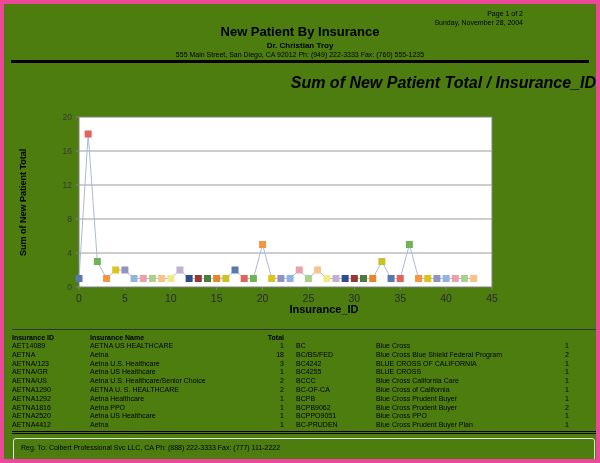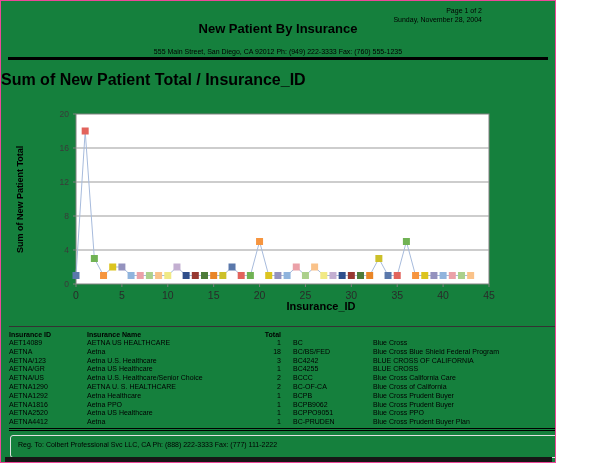--- a/index.html
+++ b/index.html
@@ -1,22 +1,22 @@
 <!DOCTYPE html>
 <html><head>
 <meta charset="utf-8">
 <style>
   html,body{margin:0;padding:0;background:#ffffff;font-family:"Liberation Sans",sans-serif;color:#000;}
-  .page{position:relative;width:556px;height:463px;background:#15803d;border:1px solid #ec4899;box-sizing:border-box;overflow:hidden;}
+  .page{position:relative;width:600px;height:463px;background:#4d7c0f;border:4px solid #ec4899;box-sizing:border-box;overflow:hidden;}
   .page-info{position:absolute;top:6px;right:73px;text-align:right;font-size:7px;line-height:8.5px;}
   .report-title{position:absolute;top:20px;left:0;width:100%;text-align:center;font-size:13px;font-weight:bold;}
   .doctor{position:absolute;top:37px;left:0;width:100%;text-align:center;font-size:8px;font-weight:bold;}
   .address{position:absolute;top:47px;left:0;width:100%;text-align:center;font-size:7px;}
   .hrule{position:absolute;top:56px;left:7px;right:7px;height:3px;background:#000;}
-  .chart-title{position:absolute;top:70px;left:0;width:100%;text-align:left;font-size:16px;font-weight:bold;}
+  .chart-title{position:absolute;top:70px;left:0;width:100%;text-align:right;font-size:16px;font-weight:bold;font-style:italic;}
   .y-axis-label{position:absolute;left:12px;top:113px;height:170px;width:13px;writing-mode:vertical-rl;transform:rotate(180deg);
     display:flex;align-items:center;justify-content:center;font-size:9px;font-weight:bold;white-space:nowrap;}
   #chart{position:absolute;left:0;top:95px;}
   #chart text{font-family:"Liberation Sans",sans-serif;}
   .x-axis-label{position:absolute;top:299px;left:150px;width:340px;text-align:center;font-size:11px;font-weight:bold;}
   .tbl{position:absolute;left:8px;top:325px;width:584px;font-size:7px;border-top:1px solid #333;}
   .tbl-head{display:flex;font-weight:bold;height:11px;align-items:flex-end;padding-bottom:1px;}
   .trow{display:flex;height:8.8px;line-height:8.8px;white-space:nowrap;}
   .c1{width:78px;overflow:hidden;} .c2{width:164px;overflow:hidden;} .c3{width:30px;text-align:right;}
   .c4{width:80px;margin-left:12px;overflow:hidden;} .c5{width:172px;overflow:hidden;}
@@ -30,20 +30,21 @@
 <body>
 
 <div class="page">
 
   <div class="page-info">
     <div>Page 1 of 2</div>
     <div>Sunday, November 28, 2004</div>
   </div>
 
   <div class="report-title">New Patient By Insurance</div>
+  <div class="doctor">Dr. Christian Troy</div>
   <div class="address">555 Main Street, San Diego, CA 92012 Ph: (949) 222-3333 Fax: (760) 555-1235</div>
   <div class="hrule"></div>
 
   <div class="chart-title">Sum of New Patient Total / Insurance_ID</div>
   <div class="y-axis-label">Sum of New Patient Total</div>
   <svg id="chart" width="600" height="215">
       <rect x="75" y="18" width="413" height="170" fill="#ffffff" stroke="#808080" stroke-width="1"></rect>
       <line x1="72" x2="75" y1="188" y2="188" stroke="#808080" stroke-width="1"></line>
       <text x="68" y="191" text-anchor="end" font-size="8.5" fill="#3a3a3a">0</text>
       <line x1="75" x2="488" y1="154" y2="154" stroke="#9b9b9b" stroke-width="1"></line>

